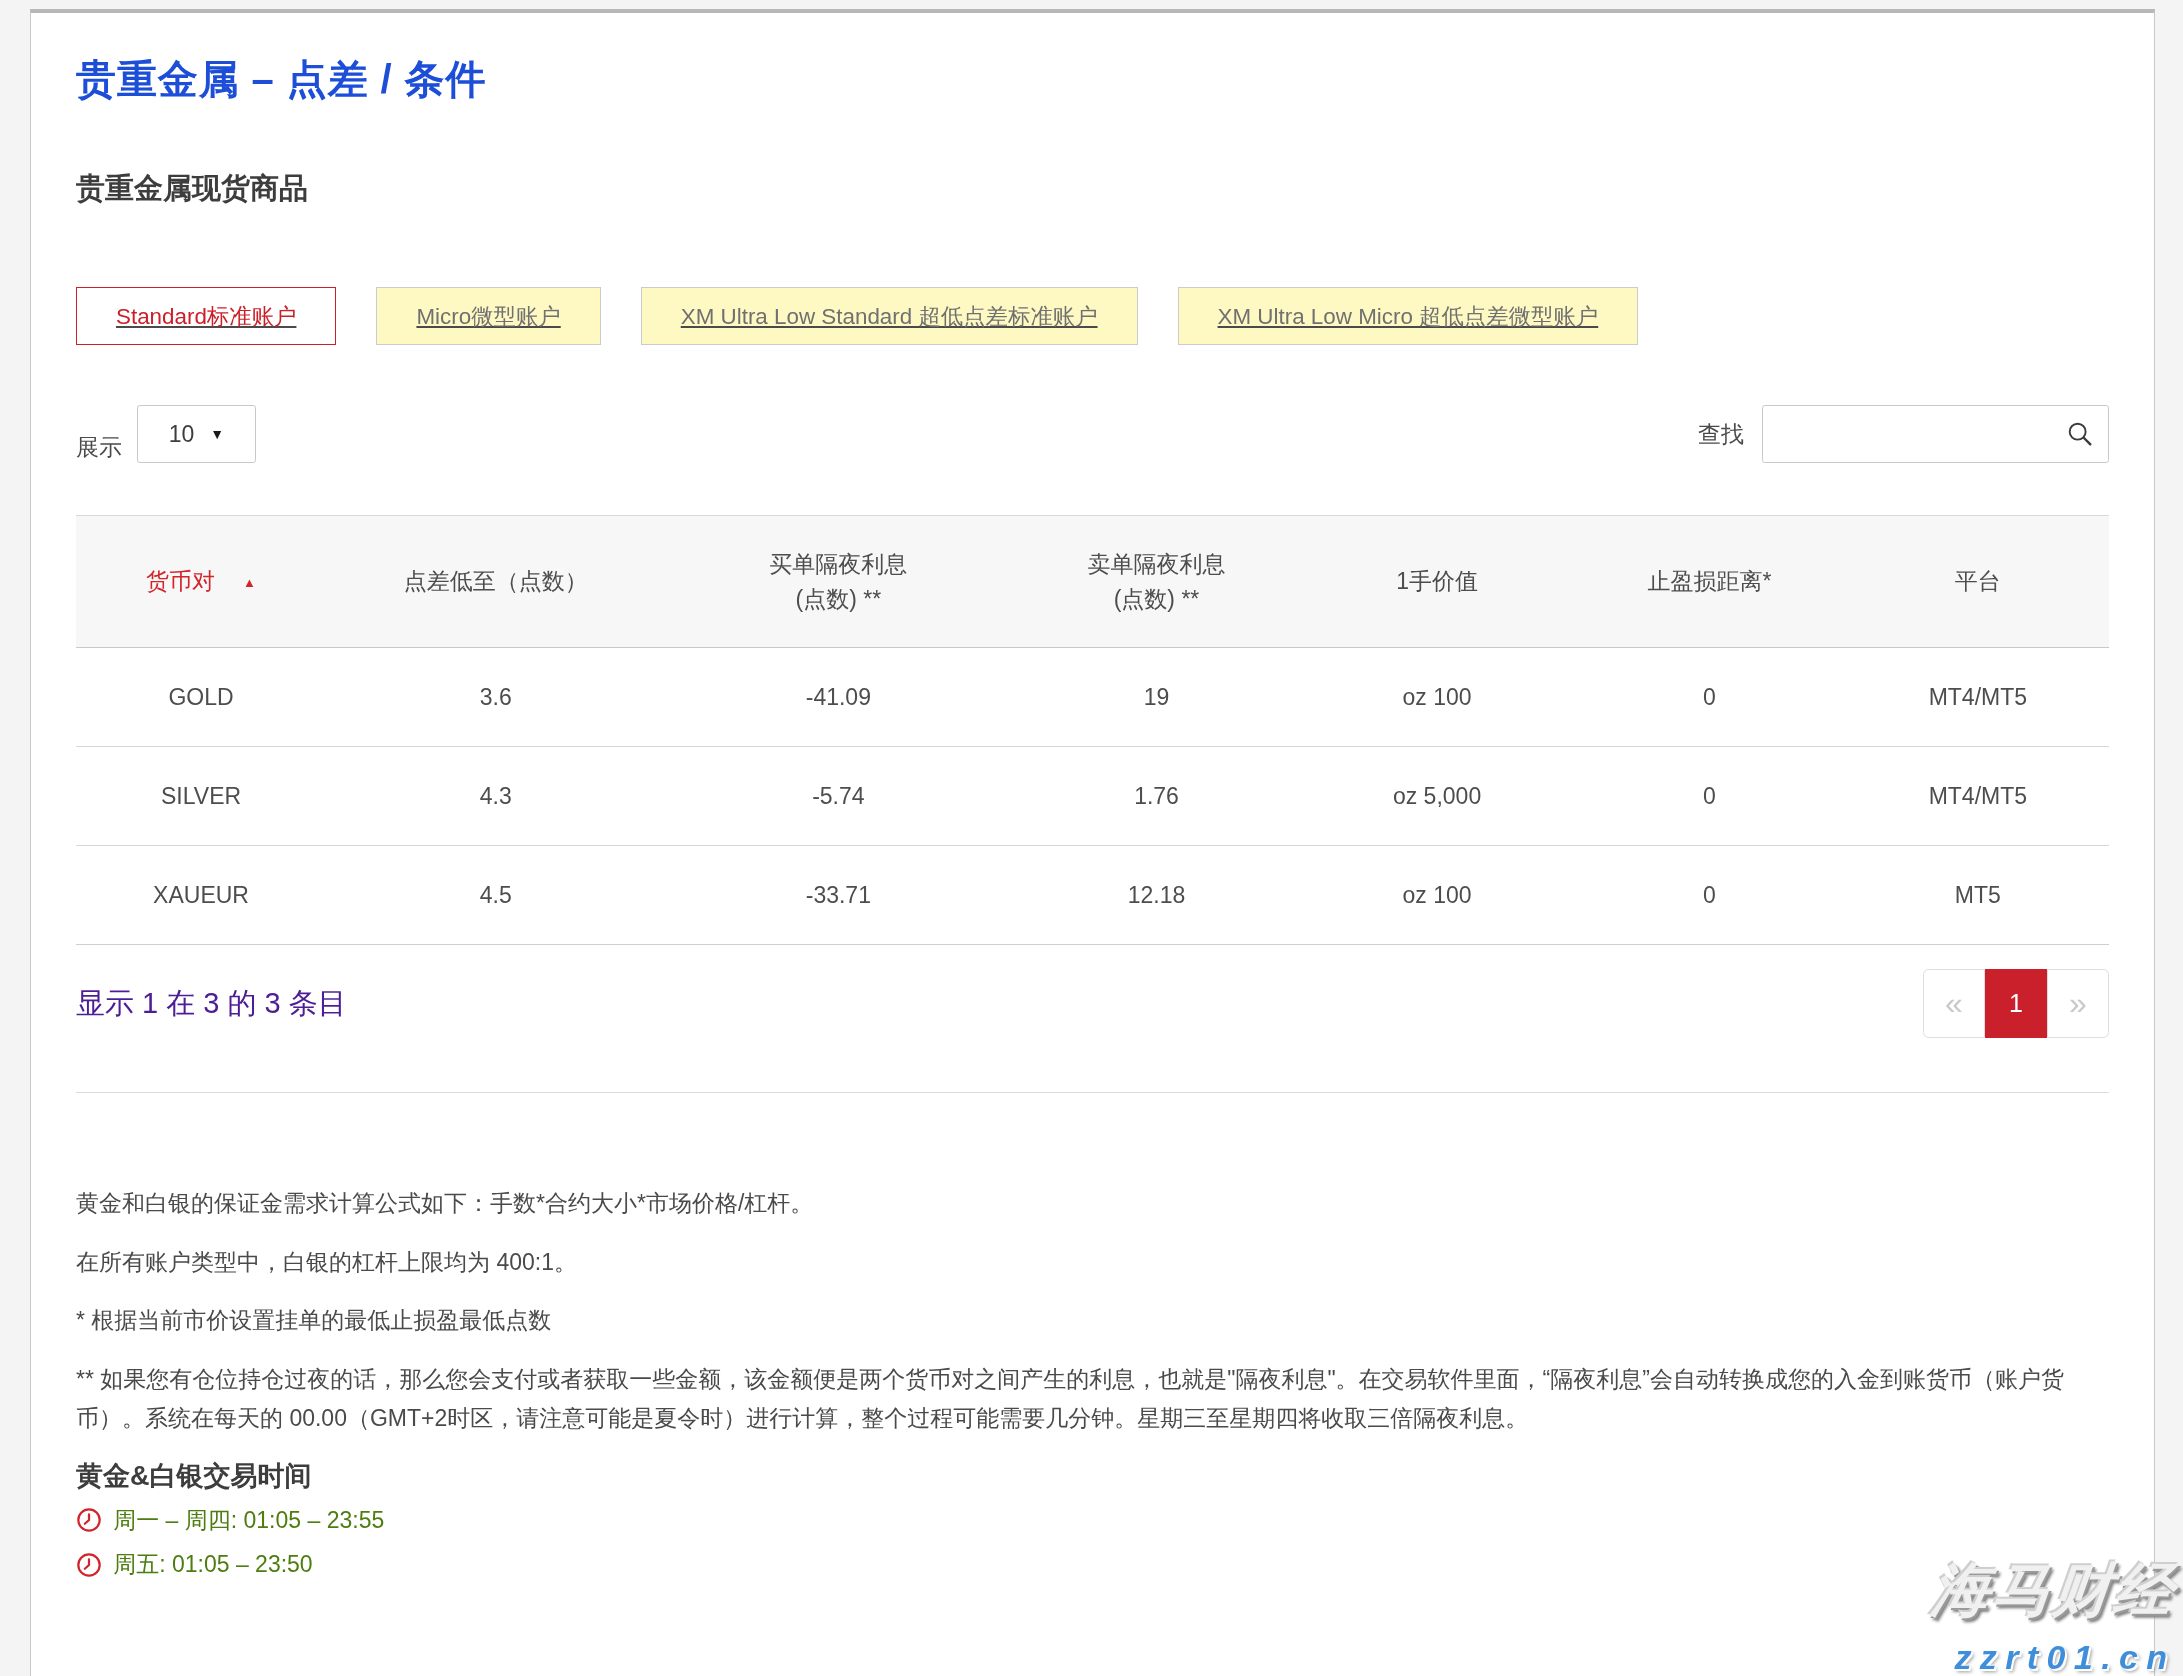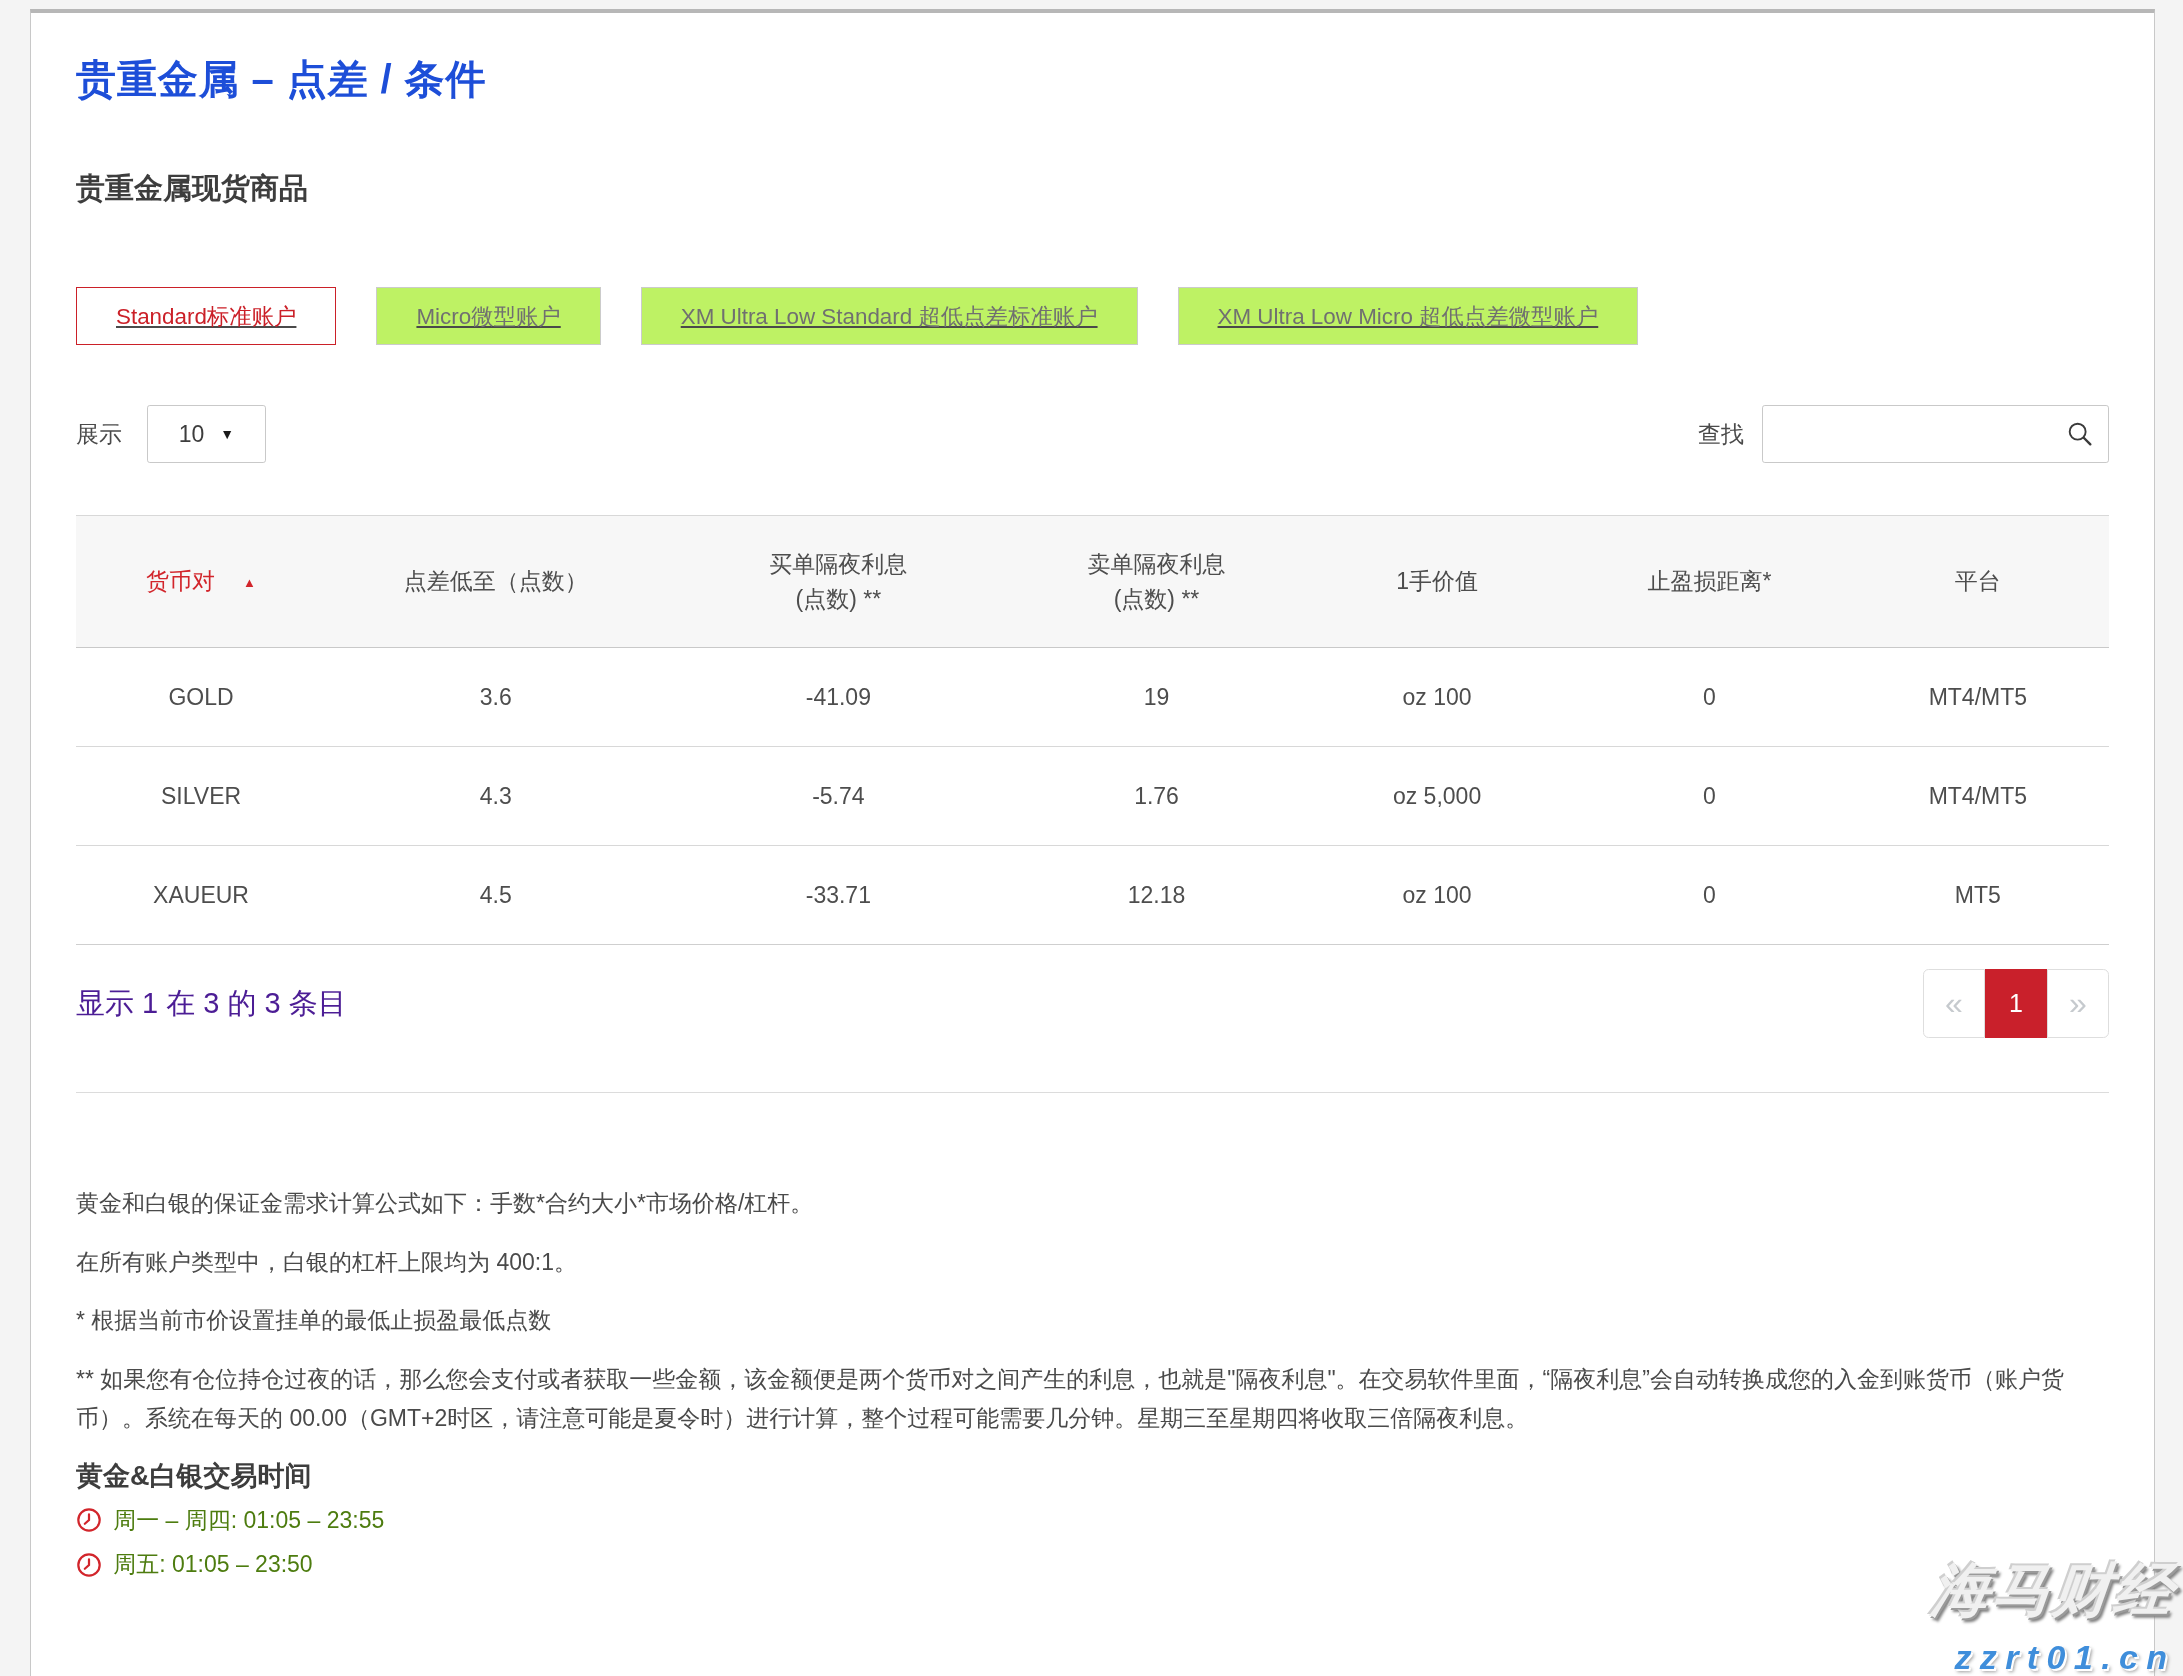--- a/index.html
+++ b/index.html
@@ -23,27 +23,27 @@
     margin:39px 0 0; font-size:40px; font-weight:bold;
     color:#1d4ed8; letter-spacing:0.9px;
   }
   .section-subtitle {
     margin:62px 0 0; font-size:29px; font-weight:bold; color:#3d3d3d;
   }
   .tabs { margin-top:78px; display:flex; gap:40px;text-decoration:underline; }
   .tab {
     height:58px; padding:0 39px; font-size:22.4px;
     display:flex; align-items:center; justify-content:center;
-    background:#bef264; border:0.9px solid #cbcbcb; color:#707070;
+    background:#fef9c3; border:0.9px solid #cbcbcb; color:#707070;
     cursor:pointer; font-family:inherit; white-space:nowrap;
   }
   .tab.active { background:#fff; border:1.9px solid #cb2028; color:#cb2028; }
 
   .controls { margin-top:60px; display:flex; justify-content:space-between; align-items:center; }
-  .control-left { display:flex; align-items:center; gap:25px; font-size:23px; color:#4a4a4a; }
+  .control-left { display:flex; align-items:flex-end; gap:15px; font-size:23px; color:#4a4a4a; }
   .select-box {
     width:119px; height:58px; border:0.9px solid #c9c9c9; border-radius:2.8px;
     display:flex; align-items:center; justify-content:center; gap:16px;
     font-size:23px; color:#3d3d3d; background:#fff; cursor:pointer;
   }
   .caret { font-size:14px; color:#1a1a1a; line-height:1; }
   .control-right { display:flex; align-items:center; gap:18px; font-size:23px; color:#4a4a4a; }
   .search-box { position:relative; width:347px; height:58px; border:0.9px solid #c9c9c9; border-radius:2.8px; background:#fff; }
   .search-box input {
     width:100%; height:100%; border:none; outline:none;

